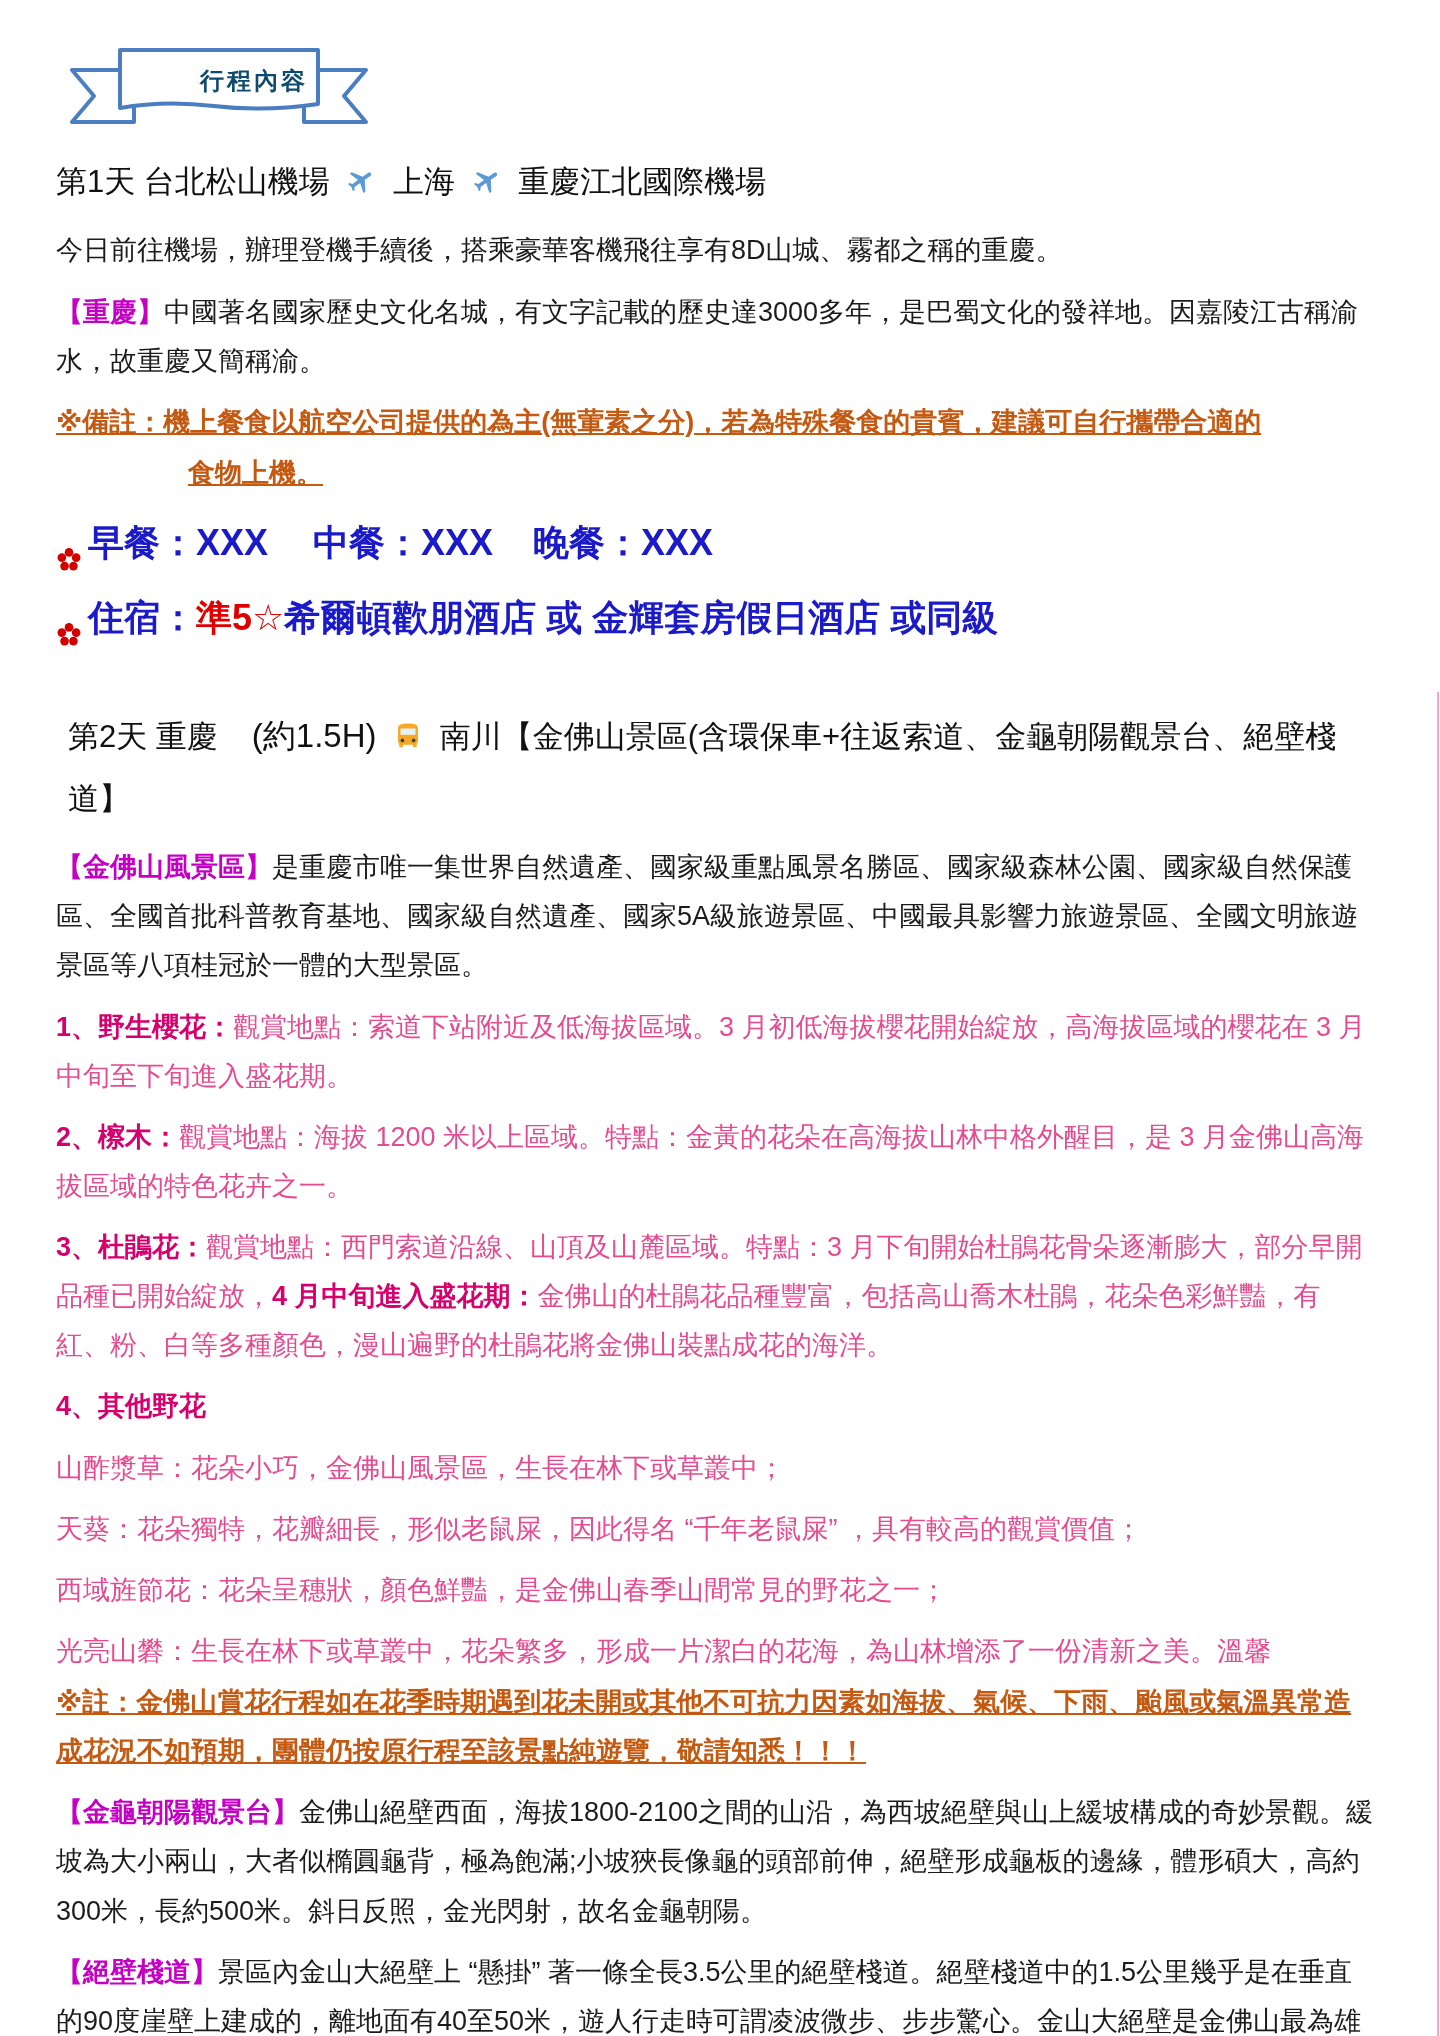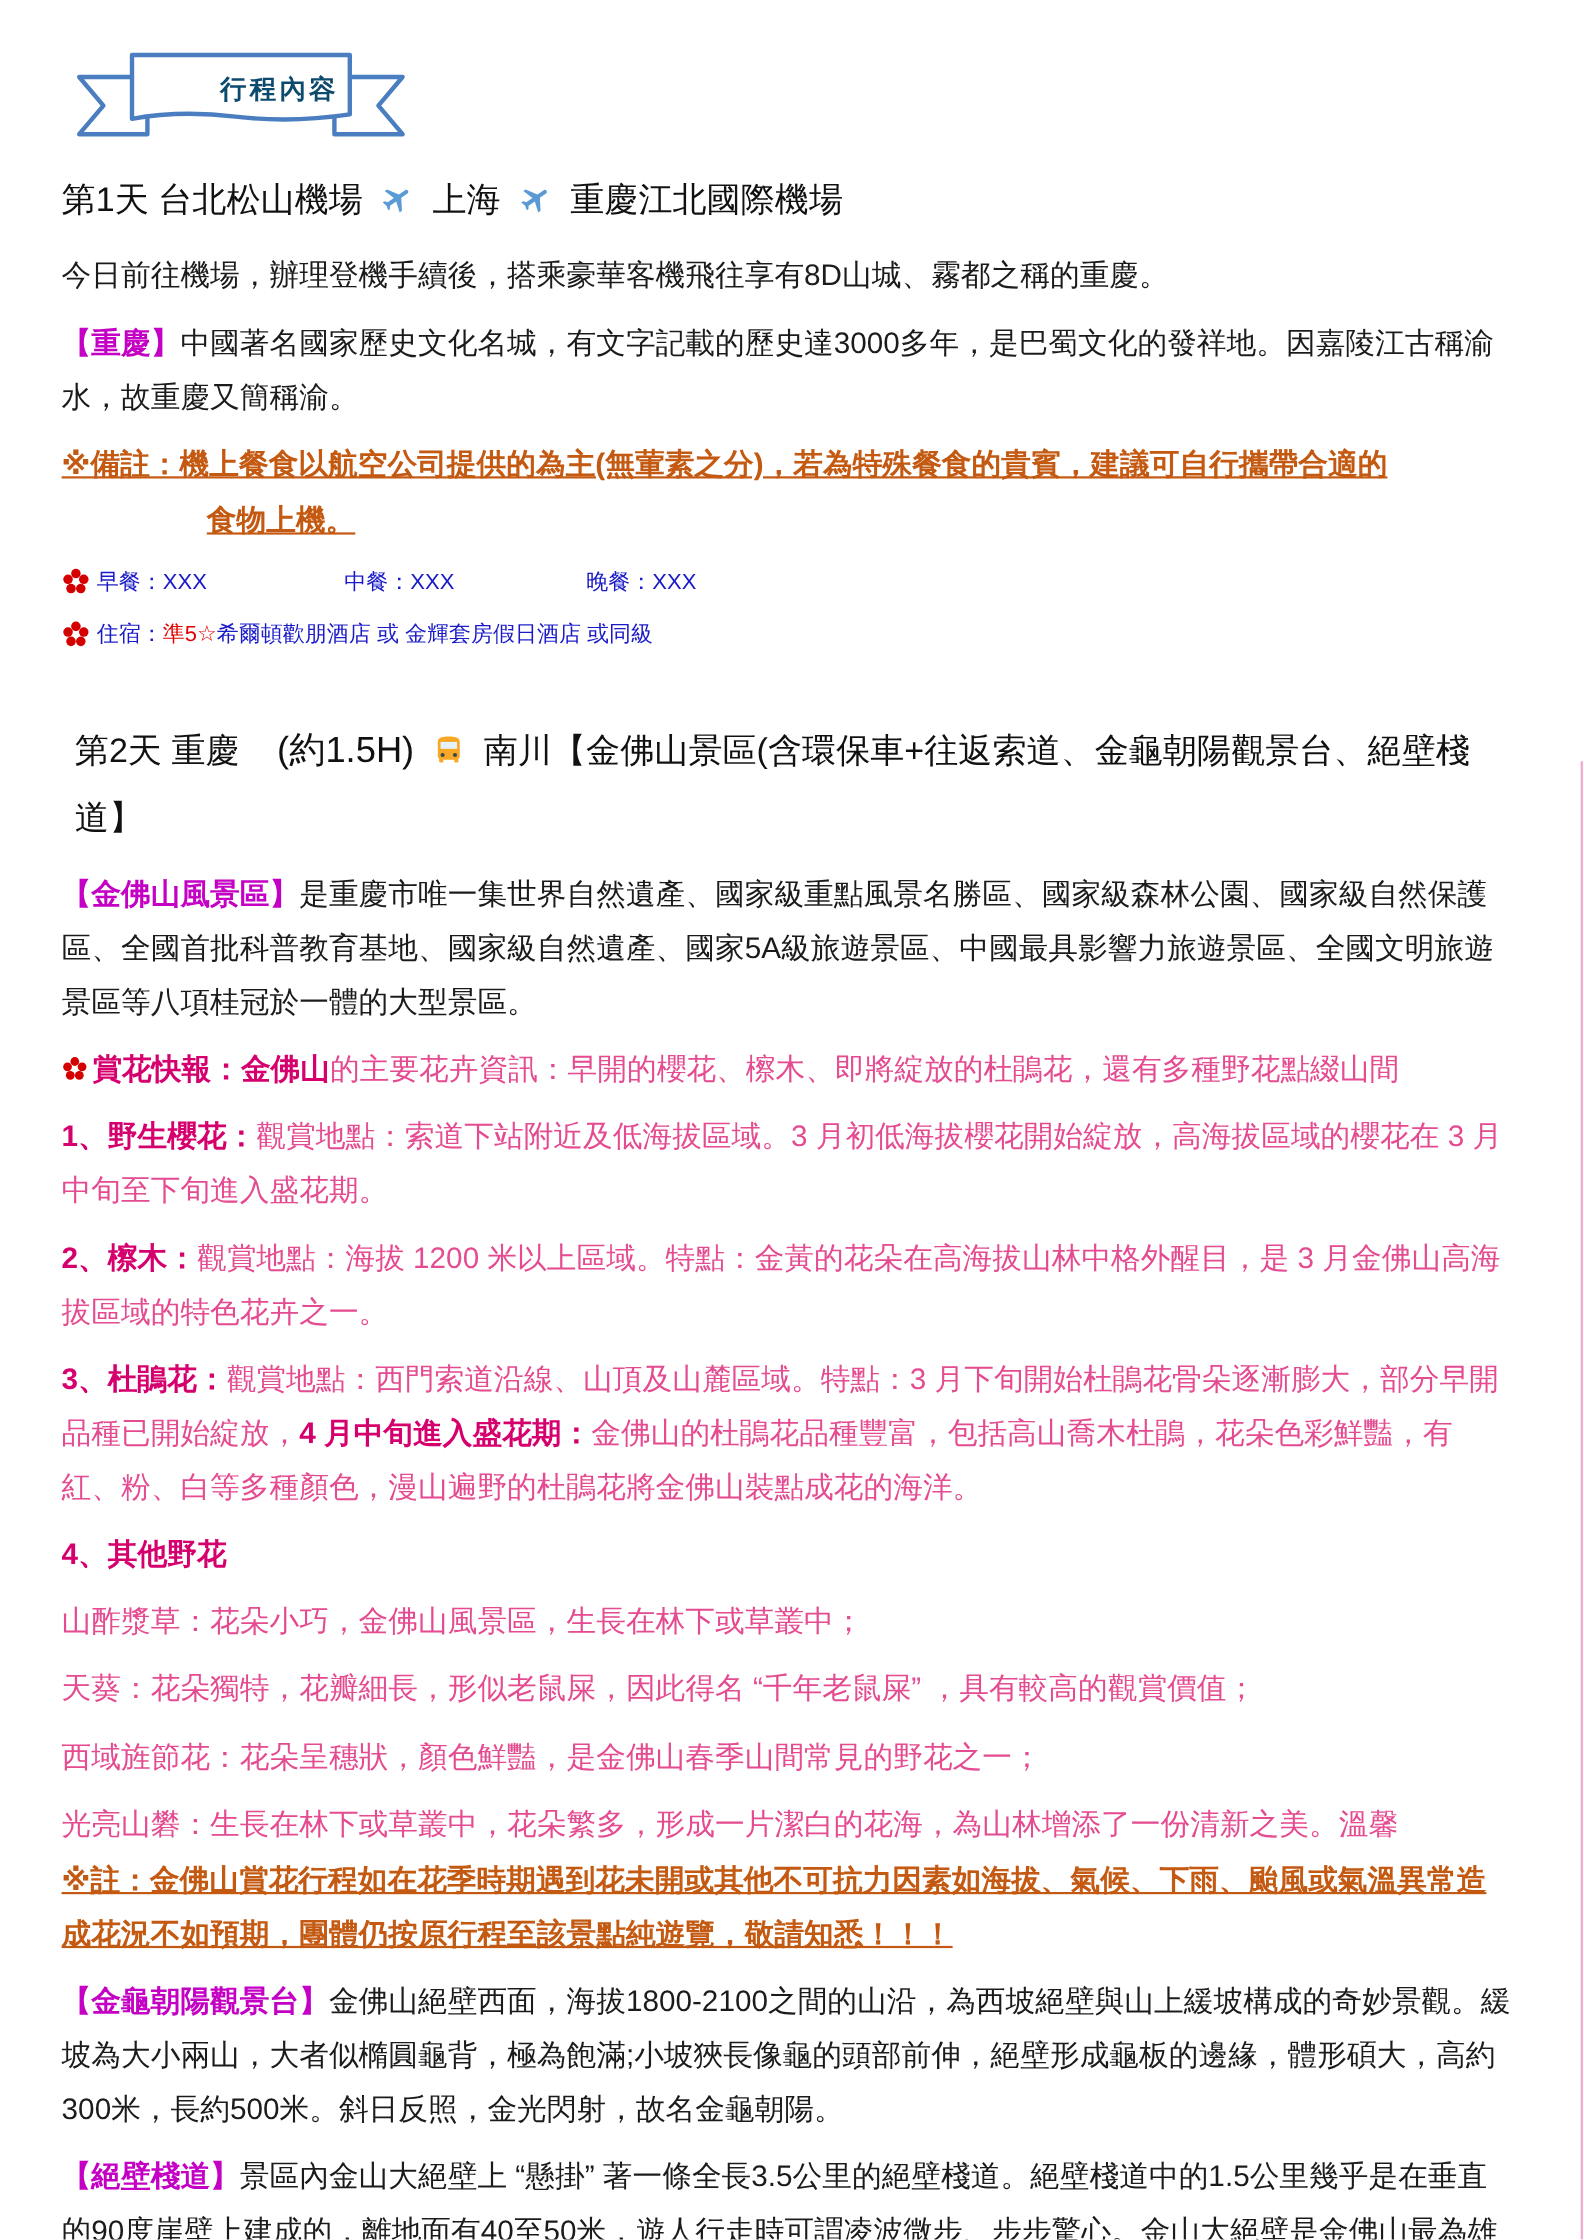--- a/index.html
+++ b/index.html
@@ -29,23 +29,23 @@
     margin:18px 0 14px 0;line-height:1.95;
   }
   .day-heading .duration{font-size:33px;margin-left:34px;}
   .icon-inline{display:inline-block;vertical-align:-4px;margin:0 6px;}
   
   p{margin:0 4px 12px 0;font-size:27px;line-height:1.82;}
   .tag{color:#c400c4;font-weight:bold;}
   .orange{color:#c45911;font-weight:bold;text-decoration:underline;}
   .note-indent{padding-left:132px;}
   .blue-line{
-    font-size:20px;font-weight:normal;color:#1a1ac8;
+    font-size:36px;font-weight:bold;color:#1a1ac8;
     margin:14px 0 12px 0;line-height:1.7;
-    display:flex;align-items:center;
+    display:flex;align-items:flex-end;
   }
   .blue-line .meal{display:inline-block;}
   .meal-b{width:225px;}
   .meal-l{width:220px;}
   .flower{margin-right:6px;flex:0 0 auto;}
   .grade{color:#e00000;}
   
   .pink{color:#e44b90;}
   .pink-b{color:#d5006e;font-weight:bold;}
   
@@ -128,30 +128,20 @@
       <path fill="#f9a825" d="M4,16c0,0.88,0.39,1.67,1,2.22V20c0,0.55,0.45,1,1,1h1c0.55,0,1-0.45,1-1v-1h8v1c0,0.55,0.45,1,1,1h1c0.55,0,1-0.45,1-1v-1.78c0.61-0.55,1-1.34,1-2.22V6c0-3.5-3.58-4-8-4S4,2.5,4,6V16z"></path>
       <rect x="6" y="6" width="12" height="5" fill="#e3f2fd"></rect>
       <circle cx="7.5" cy="15.5" r="1.5" fill="#37474f"></circle>
       <circle cx="16.5" cy="15.5" r="1.5" fill="#37474f"></circle>
     </svg>
     <span>南川【金佛山景區(含環保車+往返索道、金龜朝陽觀景台、絕壁棧道】</span>
   </div>
 
   <p><span class="tag">【金佛山風景區】</span><span>是重慶市唯一集世界自然遺產、國家級重點風景名勝區、國家級森林公園、國家級自然保護區、全國首批科普教育基地、國家級自然遺產、國家5A級旅遊景區、中國最具影響力旅遊景區、全國文明旅遊景區等八項桂冠於一體的大型景區。</span></p>
 
-  <p><svg class="flower" style="vertical-align:-3px;margin-right:4px;" width="24" height="24" viewBox="0 0 24 24">
-      <g fill="#d40000">
-        <circle cx="12" cy="5" r="4"></circle>
-          <circle cx="18.6" cy="9.8" r="4"></circle>
-          <circle cx="16.1" cy="17.6" r="4"></circle>
-          <circle cx="7.9" cy="17.6" r="4"></circle>
-          <circle cx="5.4" cy="9.8" r="4"></circle>
-      </g>
-      <circle cx="12" cy="12" r="2.6" fill="#ffffff"></circle>
-    </svg><span class="pink-b">賞花快報：金佛山</span><span class="pink">的主要花卉資訊：早開的櫻花、檫木、即將綻放的杜鵑花，還有多種野花點綴山間</span></p>
 
   <p><span class="pink-b">1、野生櫻花：</span><span class="pink">觀賞地點：索道下站附近及低海拔區域。3 月初低海拔櫻花開始綻放，高海拔區域的櫻花在 3 月中旬至下旬進入盛花期。</span></p>
 
   <p><span class="pink-b">2、檫木：</span><span class="pink">觀賞地點：海拔 1200 米以上區域。特點：金黃的花朵在高海拔山林中格外醒目，是 3 月金佛山高海拔區域的特色花卉之一。</span></p>
 
   <p><span class="pink-b">3、杜鵑花：</span><span class="pink">觀賞地點：西門索道沿線、山頂及山麓區域。特點：3 月下旬開始杜鵑花骨朵逐漸膨大，部分早開品種已開始綻放，</span><span class="pink-b">4 月中旬進入盛花期：</span><span class="pink">金佛山的杜鵑花品種豐富，包括高山喬木杜鵑，花朵色彩鮮豔，有紅、粉、白等多種顏色，漫山遍野的杜鵑花將金佛山裝點成花的海洋。</span></p>
 
   <p><span class="pink-b">4、其他野花</span></p>
 
   <p class="pink">山酢漿草：花朵小巧，金佛山風景區，生長在林下或草叢中；</p>

